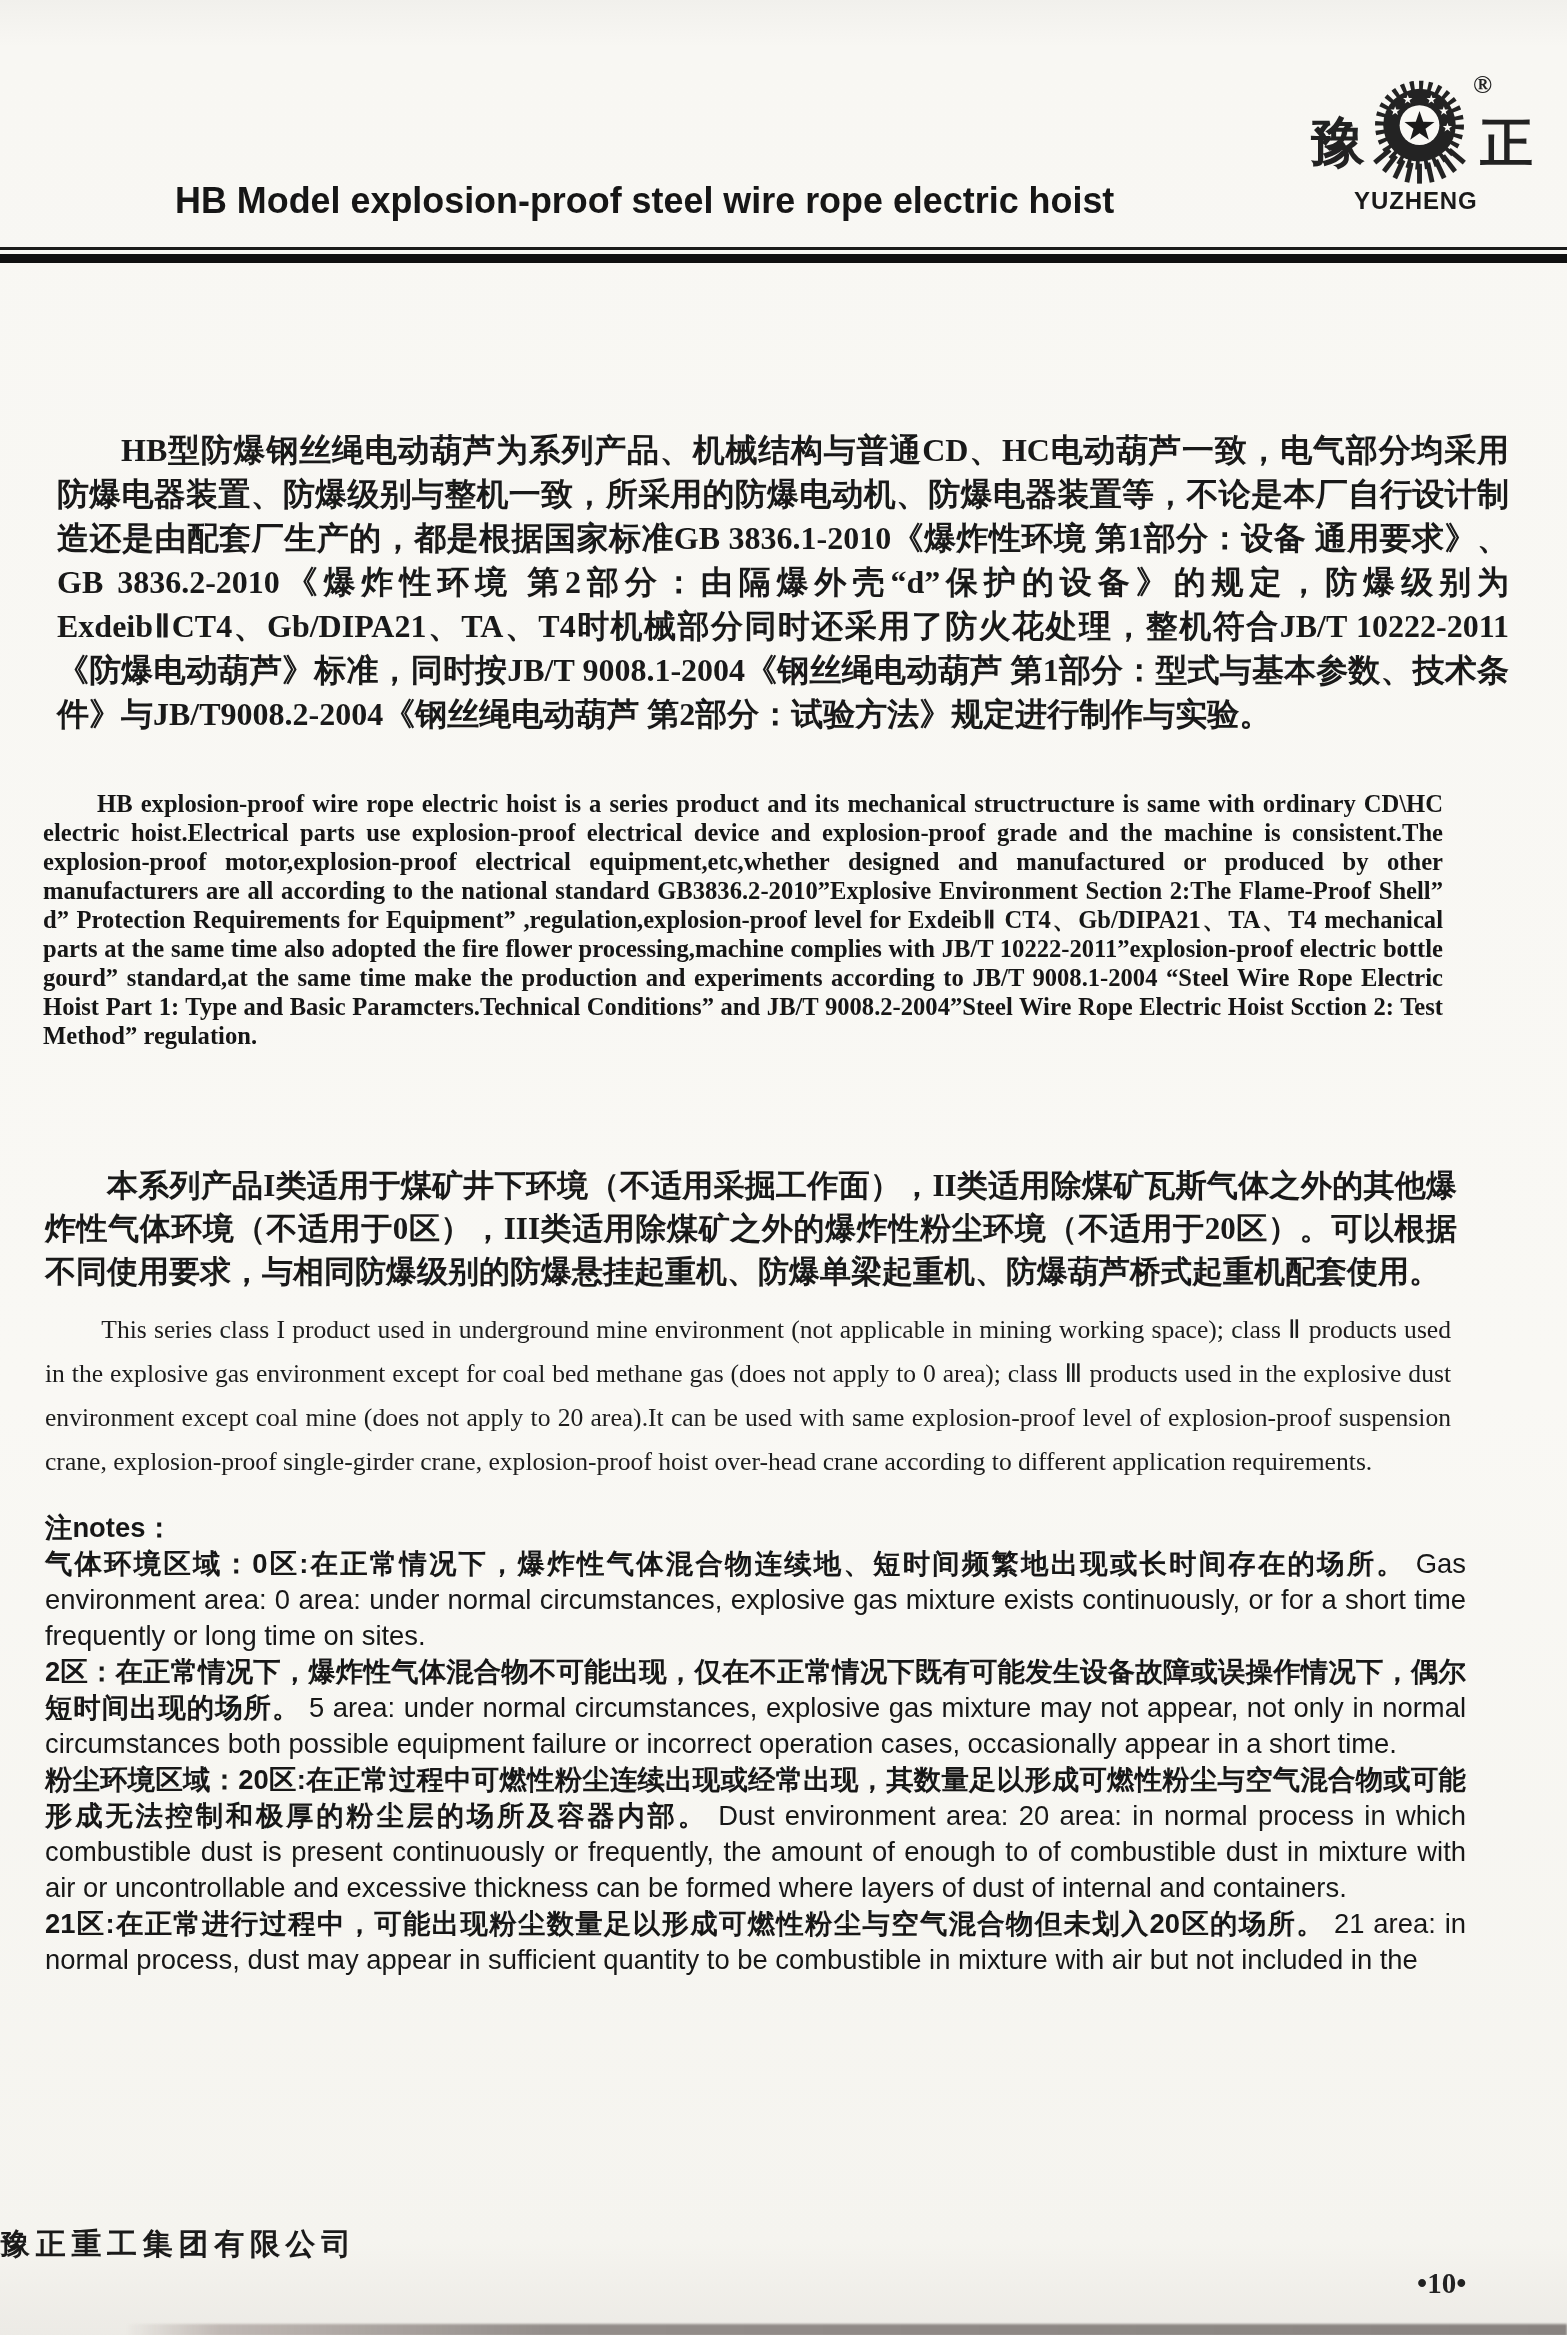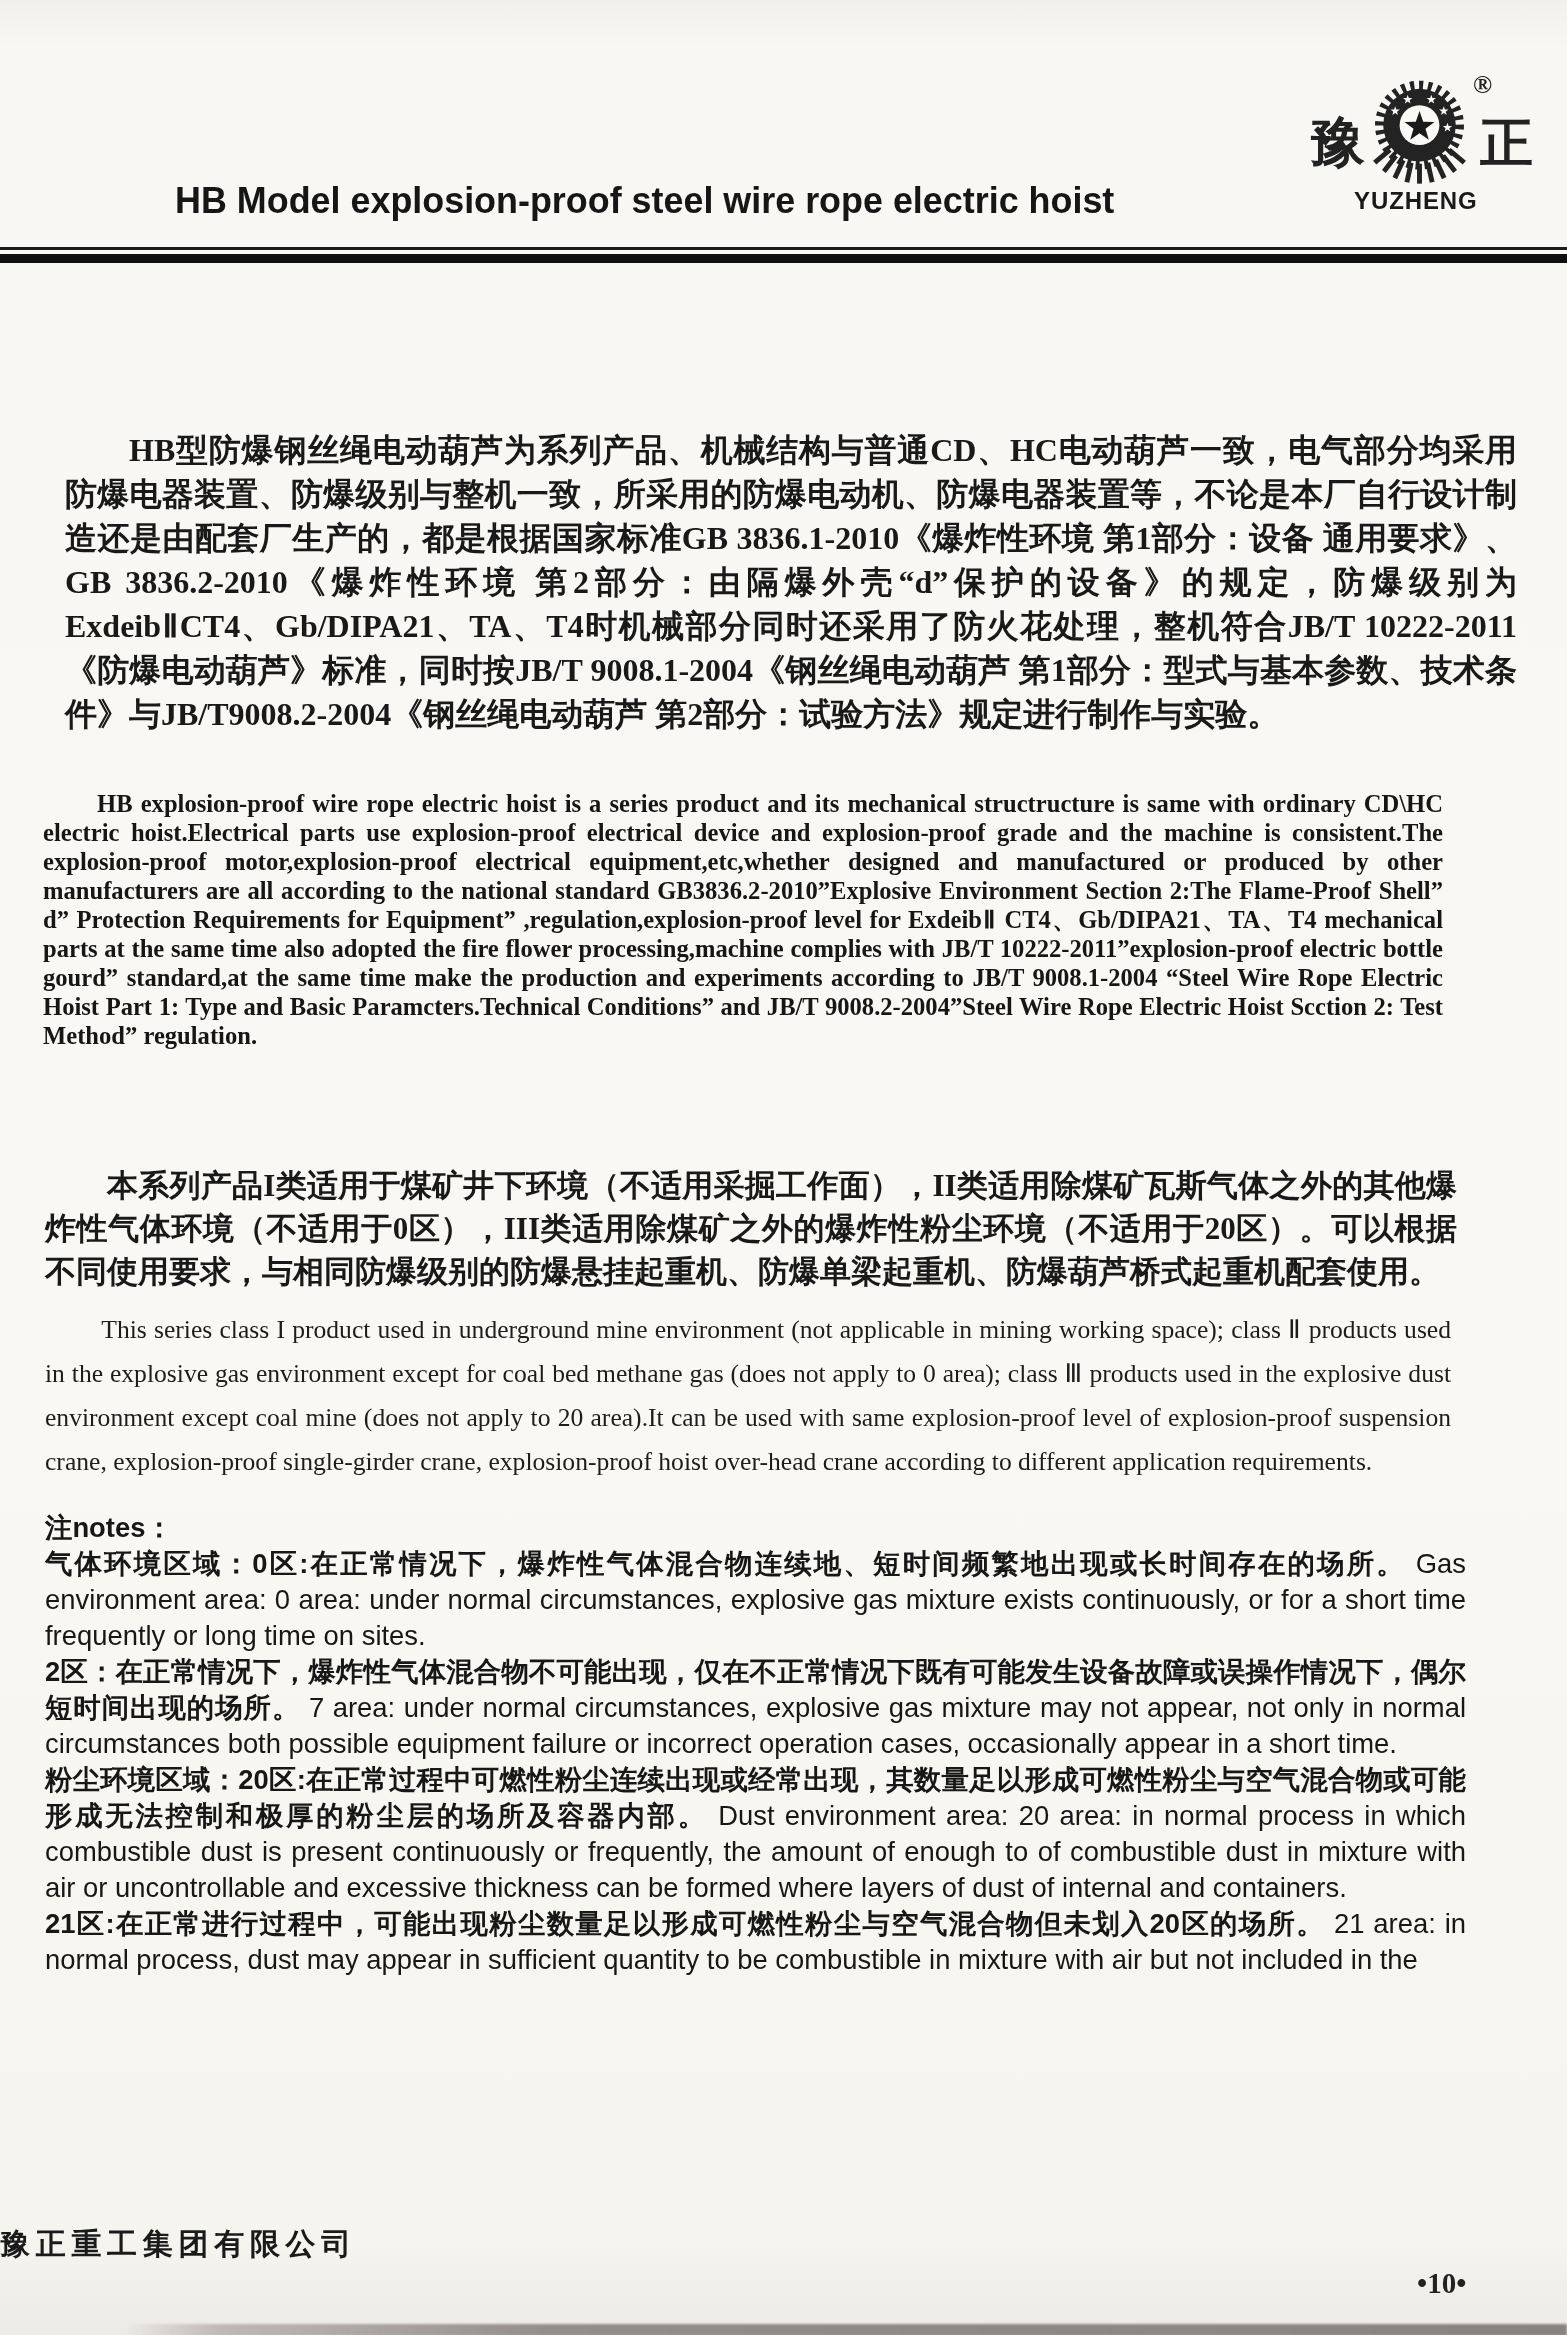--- a/index.html
+++ b/index.html
@@ -32,21 +32,21 @@
   .logo-gear  { position:absolute; left:51px; top:3.8px; width:117px; height:117px; }
   .logo-name  {
     position:absolute; left:44px; top:115px; font-family:"Liberation Sans",sans-serif;
     font-weight:bold; font-size:24px; letter-spacing:0.9px; color:#1a1a1a;
   }
   
   .blk { position:absolute; text-align:justify; }
   .sec-head { position:absolute; left:98px; top:352px; white-space:nowrap; }
   .sec-head-zh { font-size:57px; font-weight:bold; letter-spacing:5.7px; color:#151515; }
   .sec-head-en { font-size:29px; font-weight:bold; margin-left:30px; word-spacing:6.6px; color:#151515; font-family:"Liberation Serif",serif; }
-  .para-zh-1 { left:57px; width:1452px; top:428px; font-size:32px; line-height:44px; font-weight:600; text-indent:2em; color:#191919;margin-left:8px; }
+  .para-zh-1 { left:57px; width:1452px; top:428px; font-size:32px; line-height:44px; font-weight:600; text-indent:2em; color:#191919; }
   .para-en-1 { left:43px; width:1400px; top:789px; font-size:24.6px; line-height:29px; font-weight:bold; text-indent:2.2em; color:#161616; }
   .para-zh-2 { left:45px; width:1412px; top:1132px; font-size:31px; line-height:43px; font-weight:600; text-indent:2em; color:#191919;margin-top:32px; }
   .para-en-2 { left:45px; width:1406px; top:1308px; font-size:25.6px; line-height:44px; text-indent:2.2em; color:#1d1d1d; }
   
   .notes { left:45px; width:1421px; top:1510px; font-family:"Liberation Sans",sans-serif; font-size:27.4px; line-height:36px; color:#171717; }
   .notes-label { font-weight:bold; }
   .note { margin:0; }
   .note-zh { font-weight:bold; }
   .note-en { font-weight:normal; }
   
@@ -106,21 +106,21 @@
 
 
   <div class="blk para-zh-1">HB型防爆钢丝绳电动葫芦为系列产品、机械结构与普通CD、HC电动葫芦一致，电气部分均采用防爆电器装置、防爆级别与整机一致，所采用的防爆电动机、防爆电器装置等，不论是本厂自行设计制造还是由配套厂生产的，都是根据国家标准GB 3836.1-2010《爆炸性环境 第1部分：设备 通用要求》、GB 3836.2-2010《爆炸性环境 第2部分：由隔爆外壳“d”保护的设备》的规定，防爆级别为ExdeibⅡCT4、Gb/DIPA21、TA、T4时机械部分同时还采用了防火花处理，整机符合JB/T 10222-2011《防爆电动葫芦》标准，同时按JB/T 9008.1-2004《钢丝绳电动葫芦 第1部分：型式与基本参数、技术条件》与JB/T9008.2-2004《钢丝绳电动葫芦 第2部分：试验方法》规定进行制作与实验。</div>
   <div class="blk para-en-1">HB explosion-proof wire rope electric hoist is a series product and its mechanical structructure is same with ordinary CD\HC electric hoist.Electrical parts use explosion-proof electrical device and explosion-proof grade and the machine is consistent.The explosion-proof motor,explosion-proof electrical equipment,etc,whether designed and manufactured or produced  by other manufacturers are all according to the national standard GB3836.2-2010”Explosive Environment Section 2:The Flame-Proof Shell” d” Protection Requirements for Equipment” ,regulation,explosion-proof level for ExdeibⅡ CT4、Gb/DIPA21、TA、T4 mechanical parts at the same time also adopted the fire flower processing,machine complies with JB/T 10222-2011”explosion-proof electric bottle gourd” standard,at the same time make the production and experiments according to JB/T 9008.1-2004 “Steel Wire Rope Electric Hoist Part 1: Type and Basic Paramcters.Technical Conditions” and JB/T 9008.2-2004”Steel Wire Rope Electric Hoist Scction 2: Test Method” regulation.</div>
   <div class="blk para-zh-2">本系列产品I类适用于煤矿井下环境（不适用采掘工作面），II类适用除煤矿瓦斯气体之外的其他爆炸性气体环境（不适用于0区），III类适用除煤矿之外的爆炸性粉尘环境（不适用于20区）。可以根据不同使用要求，与相同防爆级别的防爆悬挂起重机、防爆单梁起重机、防爆葫芦桥式起重机配套使用。</div>
   <div class="blk para-en-2">This series class I product used in underground mine environment (not applicable in mining working space); class Ⅱ products used in the explosive gas environment except for coal bed methane gas (does not apply to 0 area); class Ⅲ products used in the explosive dust environment except coal mine (does not apply to 20 area).It can be used with same explosion-proof level of explosion-proof suspension crane, explosion-proof single-girder crane, explosion-proof hoist over-head crane according to different application requirements.</div>
 
   <div class="blk notes">
     <p class="note notes-label">注notes：</p>
     <p class="note"><span class="note-zh">气体环境区域：0区:在正常情况下，爆炸性气体混合物连续地、短时间频繁地出现或长时间存在的场所。</span><span class="note-en"> Gas environment area: 0 area: under normal circumstances, explosive gas mixture exists continuously, or for a short time frequently or long time on sites.</span></p>
-    <p class="note"><span class="note-zh">2区：在正常情况下，爆炸性气体混合物不可能出现，仅在不正常情况下既有可能发生设备故障或误操作情况下，偶尔短时间出现的场所。</span><span class="note-en"> 7 area: under normal circumstances, explosive gas mixture may not appear, not only in normal circumstances both possible equipment failure or incorrect operation cases, occasionally appear in a short time.</span></p>
+    <p class="note"><span class="note-zh">2区：在正常情况下，爆炸性气体混合物不可能出现，仅在不正常情况下既有可能发生设备故障或误操作情况下，偶尔短时间出现的场所。</span><span class="note-en"> 5 area: under normal circumstances, explosive gas mixture may not appear, not only in normal circumstances both possible equipment failure or incorrect operation cases, occasionally appear in a short time.</span></p>
     <p class="note"><span class="note-zh">粉尘环境区域：20区:在正常过程中可燃性粉尘连续出现或经常出现，其数量足以形成可燃性粉尘与空气混合物或可能形成无法控制和极厚的粉尘层的场所及容器内部。</span><span class="note-en"> Dust environment area: 20 area: in normal process in which combustible dust is present continuously or frequently, the amount of enough to of combustible dust in mixture with air or uncontrollable and excessive thickness can be formed where layers of dust of internal and containers.</span></p>
     <p class="note"><span class="note-zh">21区:在正常进行过程中，可能出现粉尘数量足以形成可燃性粉尘与空气混合物但未划入20区的场所。</span><span class="note-en"> 21 area: in normal process, dust may appear in sufficient quantity to be combustible in mixture with air but not included in the</span></p>
   </div>
 
   <div class="footer-company">豫正重工集团有限公司</div>
   <div class="page-num">•10•</div>
 
   <div class="scan-edge"></div>
 </div>
 

